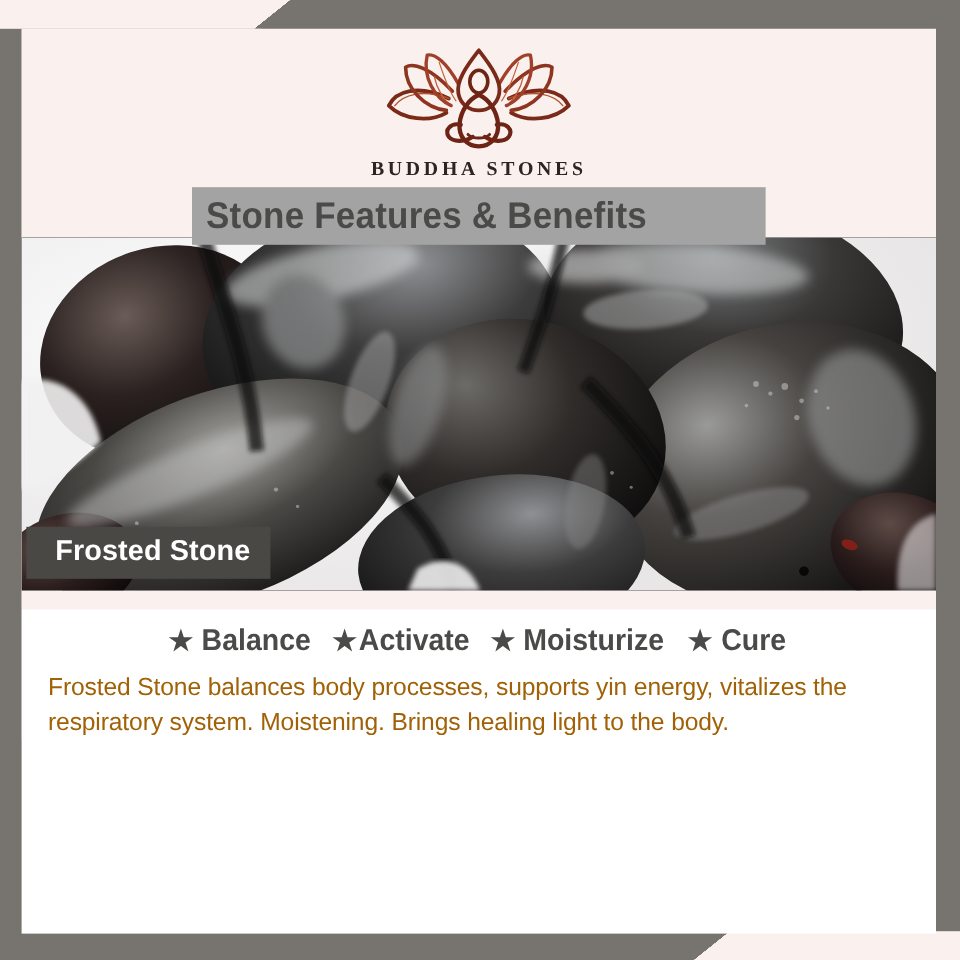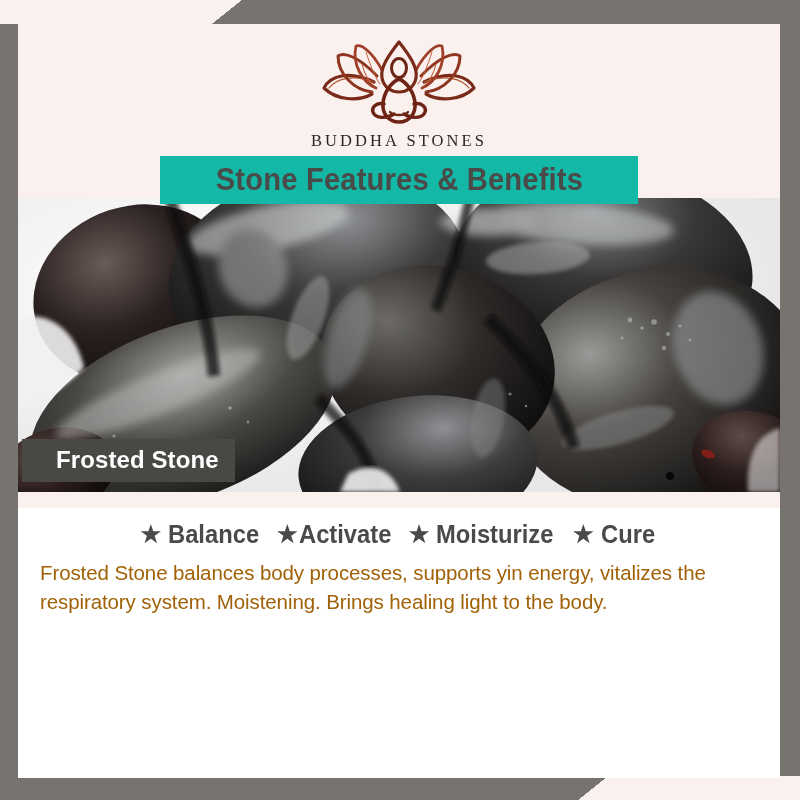--- a/index.html
+++ b/index.html
@@ -42,48 +42,48 @@
     display:flex; flex-direction:column; align-items:center;
   }
   .logo-wrap {
     margin-top:14px; width:190px; height:92px;
     display:flex; align-items:center; justify-content:center;
   }
   .logo-wrap svg { display:block; }
   .brand {
     font-family:"Liberation Serif", serif;
     font-size:16.5px; letter-spacing:3.1px;
-    color:#2d2522; font-weight:400;
+    color:#2d2522; font-weight:700;
     margin-top:1px;
   }
   .title-banner {
     position:absolute; left:50%; transform:translateX(-50%);
     bottom:-6px;
     width:478px; height:48px;
-    background:#14b8a6;
-    display:flex; align-items:center; justify-content:center;
+    background:#a3a3a3;
+    display:flex; align-items:center; justify-content:flex-start;
     z-index:4;
   }
   .title-banner .title-text {
     font-family:"Liberation Sans Narrow","Liberation Sans", sans-serif;
     font-weight:bold; font-size:31px; color:#4a4a48;
     letter-spacing:0.2px; white-space:nowrap;
     transform:scaleX(0.94); transform-origin:center;
   }
 
   
   .photo {
     position:relative; width:100%; height:294px; overflow:hidden;
     background:#111010;
   }
   .photo svg { position:absolute; inset:0; width:100%; height:100%; }
   .photo-label {
     position:absolute; left:4px; bottom:10px;
     background:#494844;
-    padding:7px 16px 8px 34px;
+    padding:7px 16px 8px 24px;
     z-index:5;
   }
   .photo-label span {
     font-family:"Liberation Sans Narrow","Liberation Sans", sans-serif;
     font-weight:bold; font-size:24px; color:#ffffff;
     letter-spacing:0.1px; white-space:nowrap;
   }
 
   
   .cream-gap { width:100%; height:16px; background:#faf0ee; }

